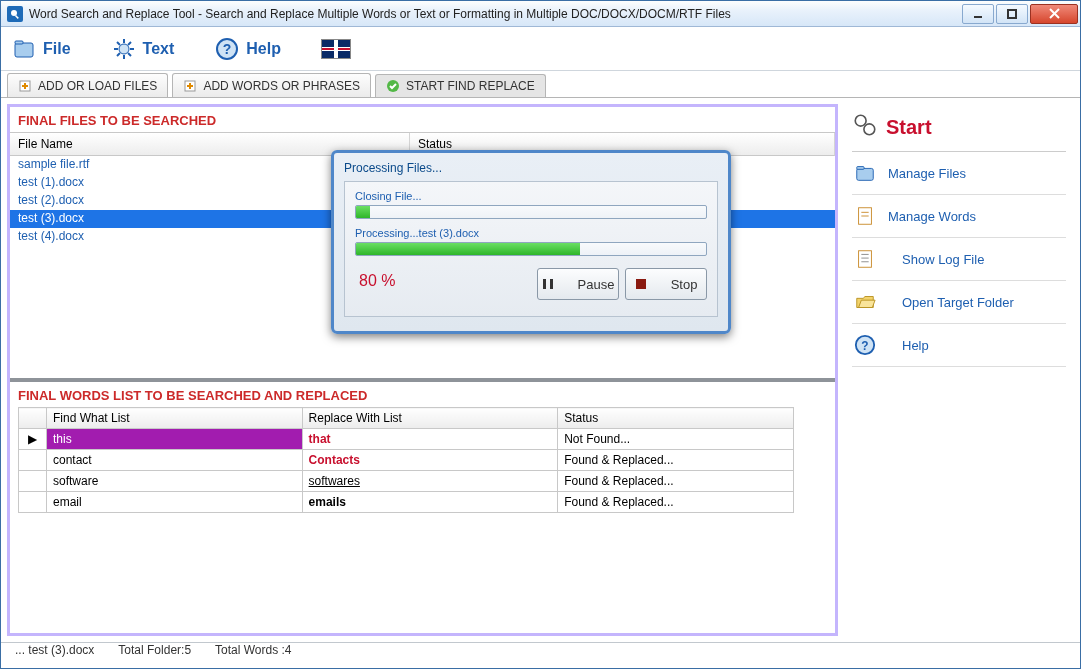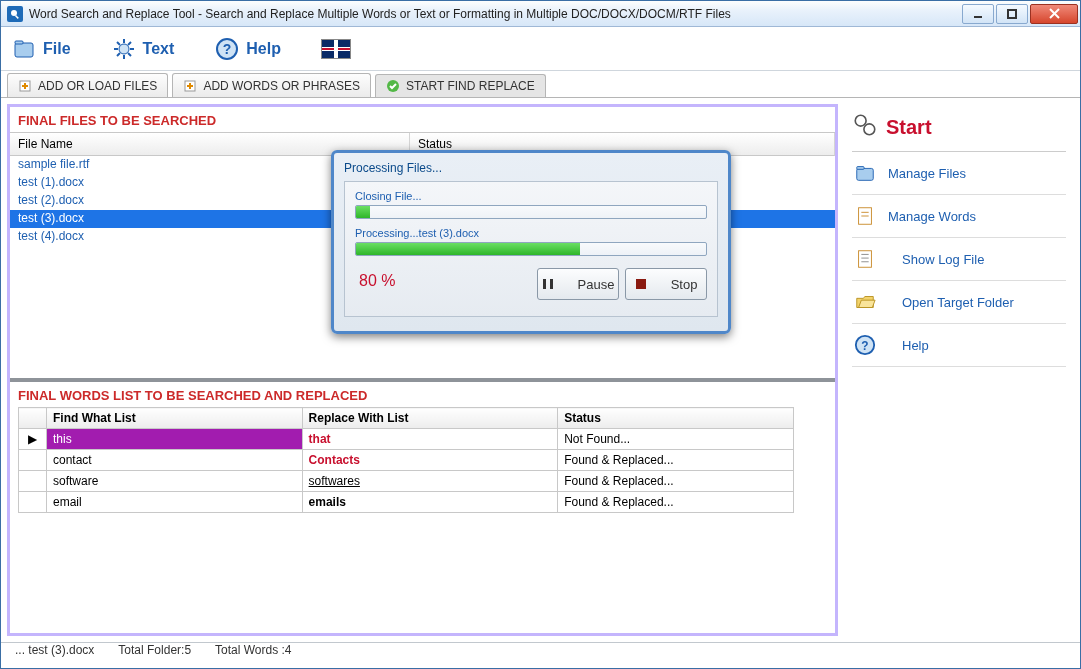--- a/index.html
+++ b/index.html
@@ -46,21 +46,21 @@
 .filegrid .head > div { padding: 4px 8px; border-right: 1px solid #d4d4d4; border-bottom: 1px solid #c8c8c8; }
 .filegrid .rows { font-size: 12px; }
 .filegrid .row { height: 18px; padding: 1px 8px; color: #1e5fb0; }
 .filegrid .row.sel { background: #1e74e6; color: #fff; }
 
 .divider-h { height: 4px; background: #8e9399; }
 
 .wordgrid { font-size: 12px; }
 .wordgrid table { border-collapse: collapse; width: 94%; margin: 0 8px; }
 .wordgrid th, .wordgrid td { border: 1px solid #c8c8c8; padding: 3px 6px; text-align: left; }
-.wordgrid th { background: linear-gradient(to bottom,#fff,#ececec); font-weight: bold; margin-top: 30px; }
+.wordgrid th { background: linear-gradient(to bottom,#fff,#ececec); font-weight: normal; margin-top: 30px; }
 .wordgrid .rowmark { width: 28px; text-align: center; }
 .wordgrid .sel td:first-of-type + td { background: #a21caf; color: #fff; }
 .wordgrid .redbold { color: #c8102e; font-weight: 700; }
 .wordgrid .ul { text-decoration: underline; }
 .wordgrid .bold { font-weight: 700; }
 
 
 .right .start { display: flex; align-items: center; gap: 8px; font-size: 20px; font-weight: 700; color: #c8102e; padding: 4px 0 8px 0; border-bottom: 1px solid #ccc; }
 .right .item { display: flex; align-items: center; gap: 12px; padding: 10px 2px; border-bottom: 1px solid #ddd; font-size: 13px; color: #1e5fb0; cursor: default; }
 .right .item .ic { width: 22px; height: 22px; display: flex; align-items: center; justify-content: center; }

